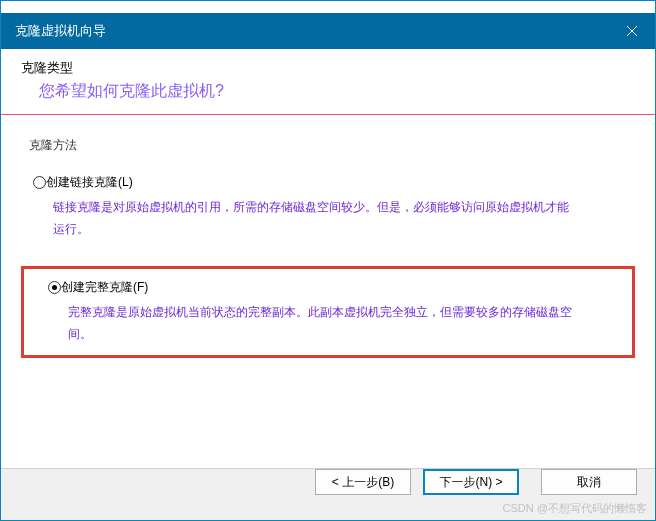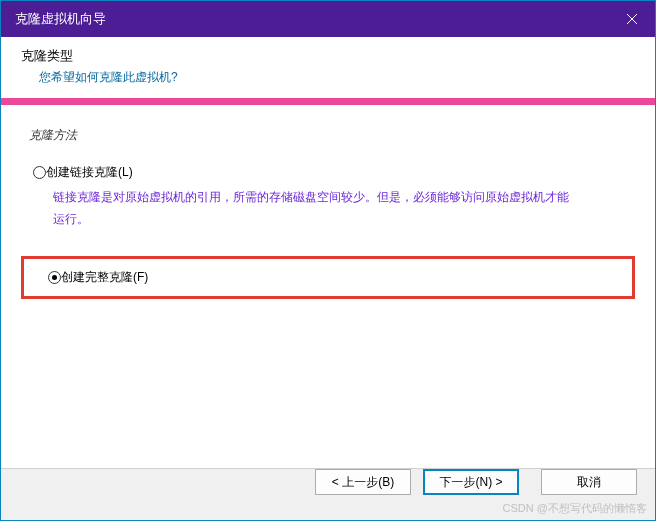--- a/index.html
+++ b/index.html
@@ -12,51 +12,52 @@
   .window {
     width: 656px;
     height: 521px;
     border: 1px solid #0a84c1;
     display: flex;
     flex-direction: column;
     position: relative;
   }
   .titlebar {
     height: 36px;
-    background: #4c1d95;
+    background: #0369a1;
     color: #fff;
     display: flex;
     align-items: center;
     padding-left: 14px;
     font-size: 13px;
+    margin-top: 12px;
   }
   .titlebar .close {
     margin-left: auto;
     width: 46px;
     height: 100%;
     display: flex;
     align-items: center;
     justify-content: center;
     cursor: pointer;
   }
   .close svg { stroke: #fff; stroke-width: 1; }
   .header {
     padding: 10px 20px 12px 20px;
-    border-bottom: 7px solid #ec4899;
+    border-bottom: 1px solid #ec4899;
     background: #fff;
   }
   .header-title { font-size: 13px; font-weight: 400; color: #000; }
-  .header-sub { font-size: 12px; color: #0369a1; margin-top: 4px; padding-left: 18px; }
+  .header-sub { font-size: 16px; color: #8b5cf6; margin-top: 4px; padding-left: 18px; }
   .content {
     flex: 1;
     padding: 22px 28px 10px 28px;
     background: #fff;
     position: relative;
   }
-  .group-label { font-size: 12px; color: #333; margin-bottom: 20px; font-style: italic; }
+  .group-label { font-size: 12px; color: #333; margin-bottom: 20px; }
   .option {
     margin-bottom: 26px;
     padding: 0 4px;
   }
   .option-row {
     display: flex;
     align-items: center;
   }
   .radio-outer {
     width: 13px; height: 13px;
@@ -153,20 +154,21 @@
     </div>
 
     <div class="highlight-box">
       <div class="option" style="margin-bottom:0">
         <div class="option-row">
           <span class="radio-outer">
             <span class="radio-inner"></span>
           </span>
           <span class="option-label">创建完整克隆(F)</span>
         </div>
+        <div class="option-desc">完整克隆是原始虚拟机当前状态的完整副本。此副本虚拟机完全独立，但需要较多的存储磁盘空间。</div>
       </div>
     </div>
 
   </div>
 
   <div class="footer">
     <button class="btn">&lt; 上一步(B)</button>
     <button class="btn primary">下一步(N) &gt;</button>
     <button class="btn" style="margin-left:10px">取消</button>
   </div>

